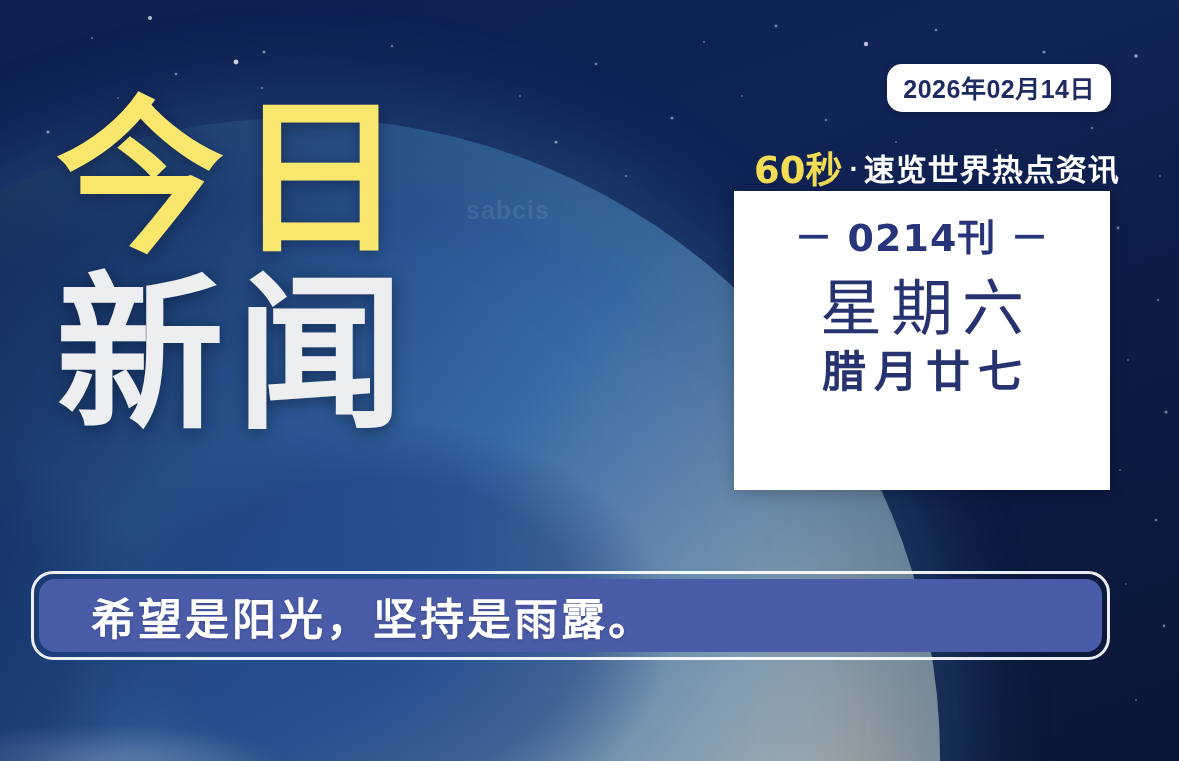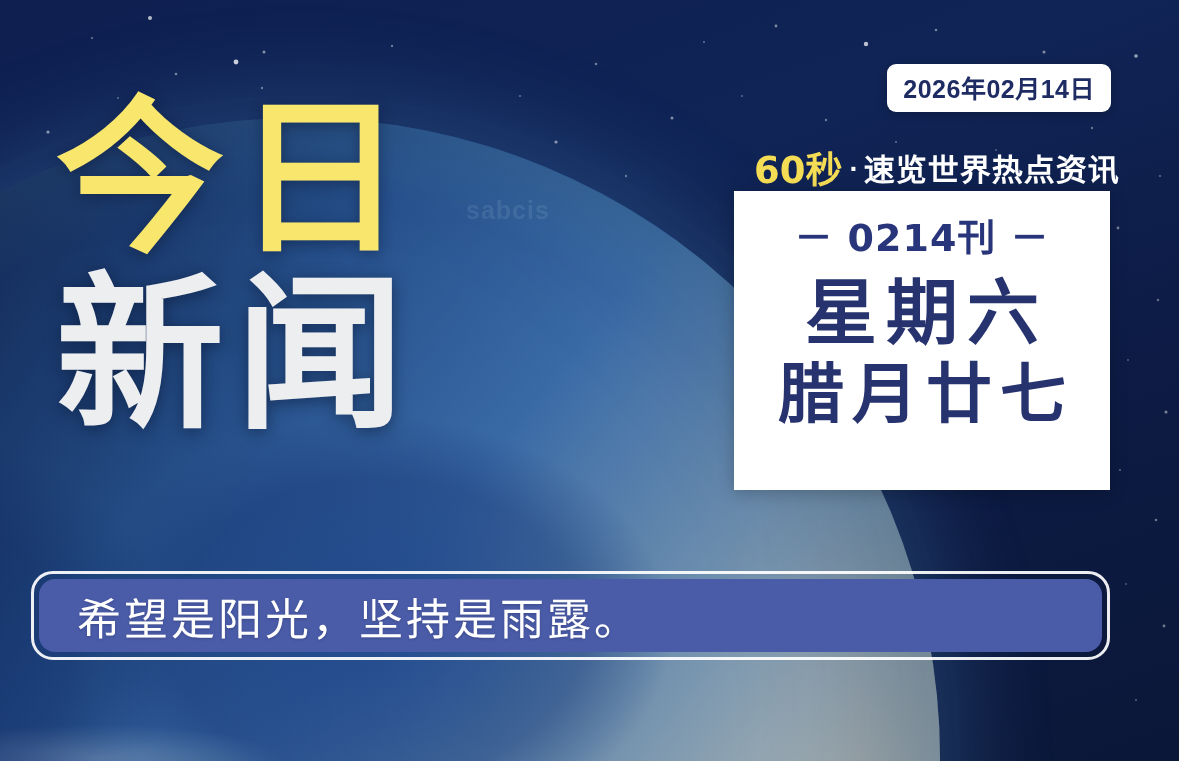--- a/index.html
+++ b/index.html
@@ -142,21 +142,21 @@
   .date-pill {
     position: absolute;
     right: 68px;
     top: 64px;
     background: #FFFFFF;
     color: #1E2C63;
     font-size: 25px;
     font-weight: 700;
     letter-spacing: 0.5px;
     padding: 5px 16px 7px;
-    border-radius: 9px;
+    border-radius: 15px;
     white-space: nowrap;
     box-shadow: 0 2px 10px rgba(0,0,0,0.22);
   }
 
   
   .tagline {
     position: absolute;
     left: 754px;
     top: 140px;
     white-space: nowrap;
@@ -206,30 +206,30 @@
     letter-spacing: 1px;
     white-space: nowrap;
     font-family: "DejaVu Sans", "Liberation Sans", sans-serif;
   }
   .issue .dash {
     font-weight: 700;
     margin: 0 14px;
   }
   .weekday {
     margin-top: 14px;
-    font-size: 72px;
-    font-weight: 700;
+    font-size: 62px;
+    font-weight: 400;
     color: #26336F;
     letter-spacing: 9px;
     text-indent: 9px;
     line-height: 1.05;
   }
   .lunar {
     margin-top: 8px;
-    font-size: 66px;
+    font-size: 44px;
     font-weight: 900;
     color: #26336F;
     letter-spacing: 8px;
     text-indent: 8px;
     line-height: 1.05;
   }
 
   
   .quote-bar {
     position: absolute;
@@ -247,24 +247,25 @@
     height: 100%;
     background: #4A5BA8;
     border-radius: 16px;
     display: flex;
     align-items: center;
     padding-left: 38px;
   }
   .quote-text {
     color: #FFFFFF;
     font-size: 44px;
-    font-weight: 400;
+    font-weight: 700;
     letter-spacing: 3px;
     white-space: nowrap;
     text-shadow: 0 1px 3px rgba(0,0,0,0.18);
+    margin-left: 14px;
   }
 </style>
 </head>
 <body>
 
 <div class="poster">
 
   <div class="space"></div>
 
   <svg class="starfield" viewBox="0 0 1179 761" preserveAspectRatio="none">

